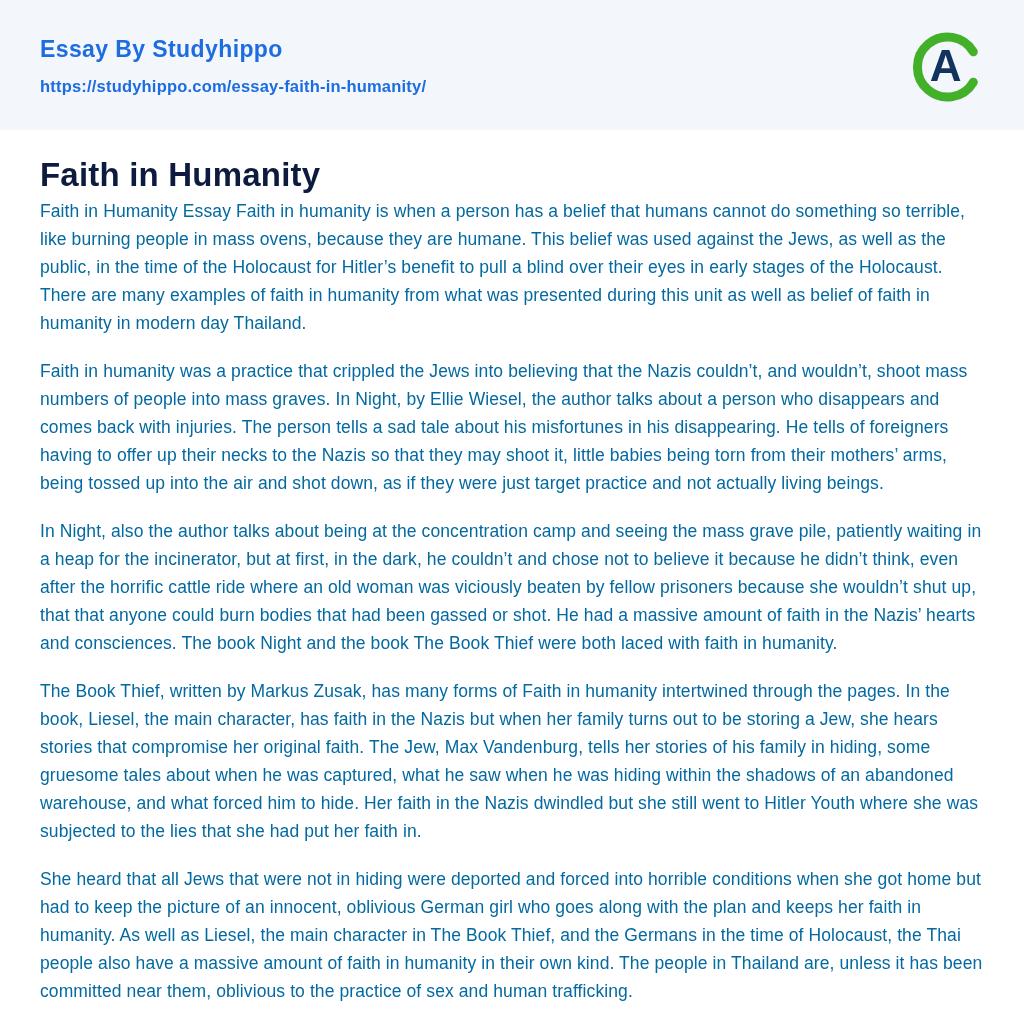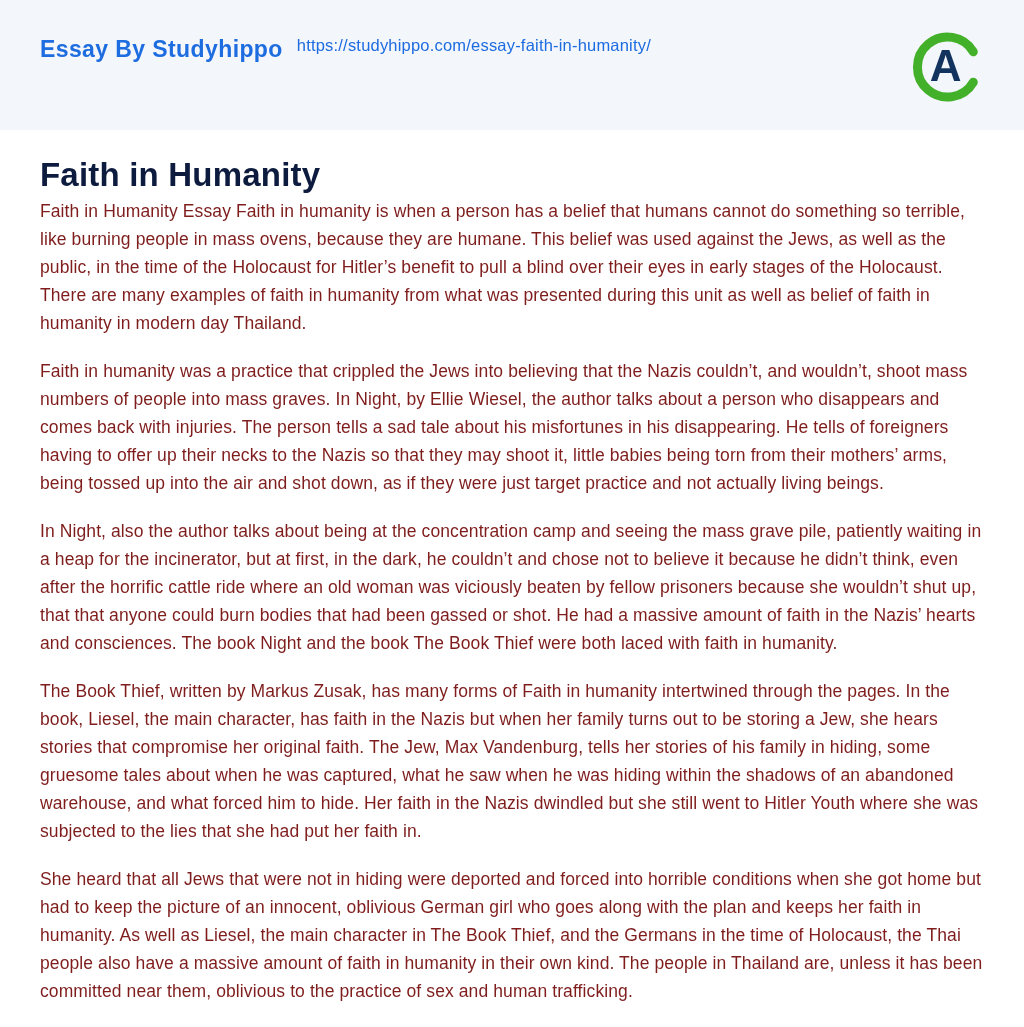--- a/index.html
+++ b/index.html
@@ -14,31 +14,31 @@
   }
   .header {
     background: #f3f6fb;
     width: 100%;
     height: 130px;
     padding: 36px 38px 0 40px;
     display: flex;
     justify-content: space-between;
     align-items: flex-start;
   }
-  .header-text { display: flex; flex-direction: row; gap: 14px; }
+  .header-text { display: flex; flex-direction: column; gap: 14px; }
   .site-title {
     margin: 0;
     font-size: 23px;
     font-weight: bold;
     color: #1d6ce0;
     letter-spacing: 0.4px;
   }
   .source-url {
     font-size: 16.5px;
-    font-weight: normal;
+    font-weight: bold;
     color: #1d6ce0;
     text-decoration: none;
     letter-spacing: 0.2px;
   }
   .logo {
     position: relative;
     width: 78px;
     height: 78px;
     margin-top: -8px;
     flex-shrink: 0;
@@ -62,21 +62,21 @@
     margin: 26px 0 3px 0;
     font-size: 33px;
     font-weight: bold;
     color: #0d1b3e;
     letter-spacing: 0.2px;
   }
   .content p {
     margin: 0 0 20px 0;
     font-size: 17.5px;
     line-height: 1.6;
-    color: #7f1d1d;
+    color: #0369a1;
     letter-spacing: 0.1px;
   }
 </style>
 </head>
 <body>
 
 <div class="page">
 
   <header class="header">
     <div class="header-text">

